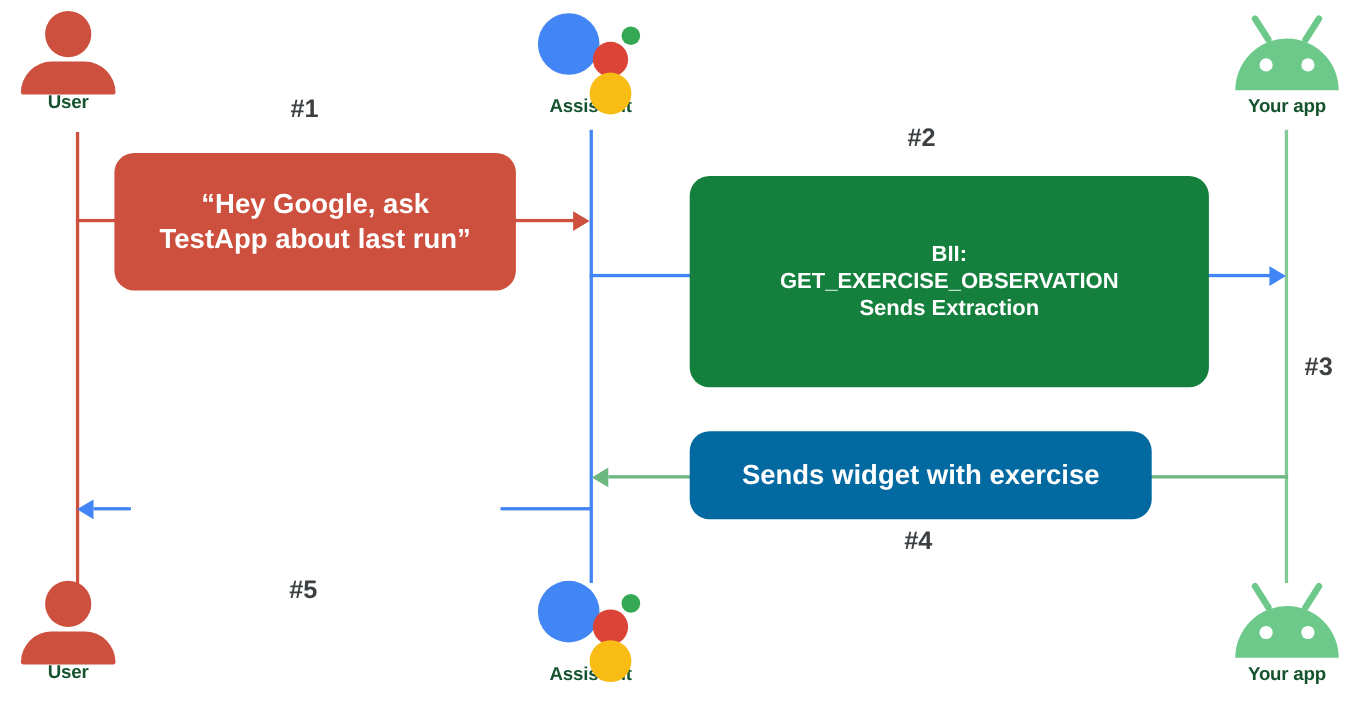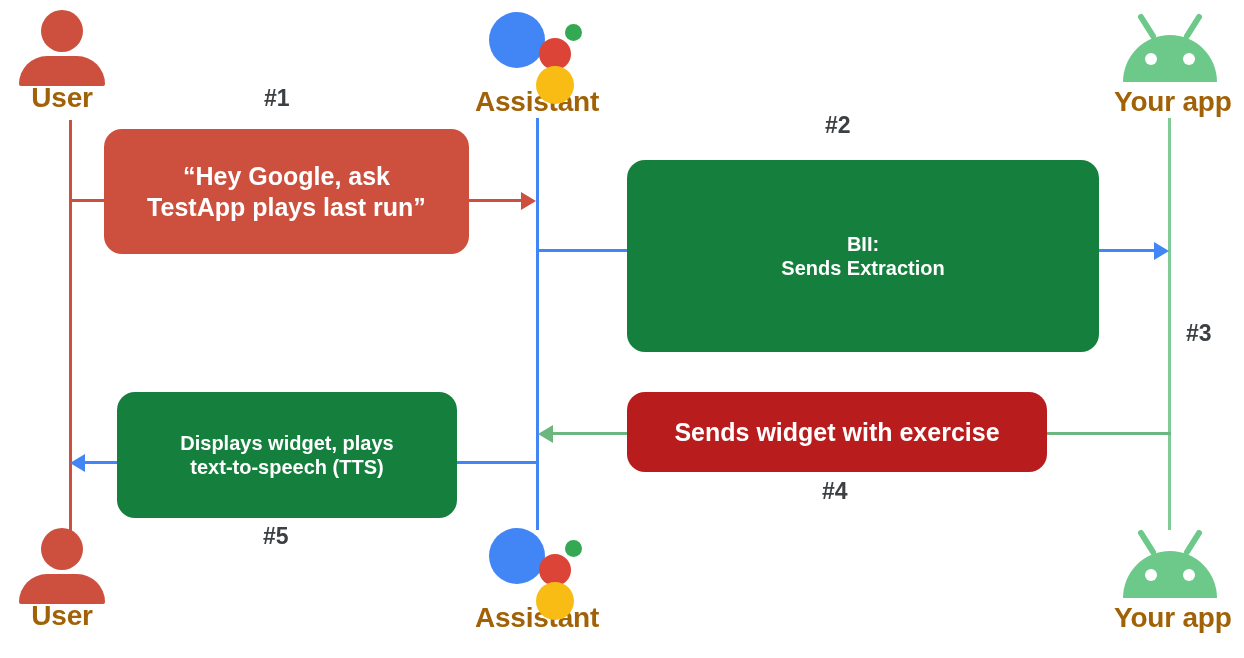--- a/index.html
+++ b/index.html
@@ -13,21 +13,21 @@
 
   
   .lifeline{position:absolute;width:3px;}
   .ll-user{background:#cd4f3e;}
   .ll-assistant{background:#4285f4;}
   .ll-app{background:#81c995;}
 
   
   .actor{position:absolute;text-align:center;}
   .actor-label{
-    font-size:28px;font-weight:700;color:#a16207;
+    font-size:17px;font-weight:700;color:#14532d;
     letter-spacing:-0.2px;line-height:1;
     white-space:nowrap;
   }
   .user-icon{position:relative;width:86px;height:74px;margin:0 auto;}
   .user-head{
     position:absolute;left:22px;top:0;width:42px;height:42px;
     border-radius:50%;background:#cd4f3e;
   }
   .user-body{
     position:absolute;left:0;top:46px;width:86px;height:30px;
@@ -49,21 +49,21 @@
     color:#ffffff;
     font-weight:700;
     display:flex;align-items:center;justify-content:center;
     text-align:center;
     line-height:1.22;
     box-sizing:border-box;
     padding:6px 14px;
   }
   .box-red{background:#cd4f3e;font-size:25px;}
   .box-blue{background:#15803d;font-size:20px;}
-  .box-green{background:#b91c1c;font-size:25px;}
+  .box-green{background:#0369a1;font-size:25px;}
   .msgbox .lines span{display:block;white-space:nowrap;}
 
   
   .conn{position:absolute;height:3px;}
   .c-red{background:#cd4f3e;}
   .c-blue{background:#4285f4;}
   .c-green{background:#6cb77f;}
   .head{position:absolute;width:0;height:0;}
   .head-r{border-top:9px solid transparent;border-bottom:9px solid transparent;}
   .head-l{border-top:9px solid transparent;border-bottom:9px solid transparent;}
@@ -147,35 +147,36 @@
         <circle cx="74" cy="47" r="6" fill="#ffffff"></circle>
       </svg>
     </div>
     <div class="actor-label">Your app</div>
   </div>
 
   <div class="conn c-red" style="left:69px;top:199px;width:45px;"></div>
   <div class="conn c-red" style="left:466px;top:199px;width:58px;"></div>
   <div class="head head-r hr-red" style="left:521px;top:192px;"></div>
 
-  <div class="msgbox box-red" style="left:104px;top:129px;width:365px;height:125px;">
+  <div class="msgbox box-red" style="left:104px;top:139px;width:365px;height:125px;">
     <div class="lines">
       <span>“Hey Google, ask</span>
-      <span>TestApp plays last run”</span>
+      <span>TestApp about last run”</span>
     </div>
   </div>
   <div class="step" style="left:264px;top:85px;">#1</div>
 
   <div class="conn c-blue" style="left:536px;top:249px;width:94px;"></div>
   <div class="conn c-blue" style="left:1096px;top:249px;width:60px;"></div>
   <div class="head head-r hr-blue" style="left:1154px;top:242px;"></div>
 
   <div class="msgbox box-blue" style="left:627px;top:160px;width:472px;height:192px;">
     <div class="lines">
       <span>BII:</span>
+      <span>GET_EXERCISE_OBSERVATION</span>
       <span>Sends Extraction</span>
     </div>
   </div>
   <div class="step" style="left:825px;top:112px;">#2</div>
 
   <div class="step" style="left:1186px;top:320px;">#3</div>
 
   <div class="conn c-green" style="left:1044px;top:432px;width:127px;"></div>
   <div class="conn c-green" style="left:553px;top:432px;width:78px;"></div>
   <div class="head head-l hl-green" style="left:538px;top:425px;"></div>
@@ -184,21 +185,15 @@
     <div class="lines">
       <span>Sends widget with exercise</span>
     </div>
   </div>
   <div class="step" style="left:822px;top:478px;">#4</div>
 
   <div class="conn c-blue" style="left:455px;top:461px;width:82px;"></div>
   <div class="conn c-blue" style="left:85px;top:461px;width:34px;"></div>
   <div class="head head-l hl-blue" style="left:70px;top:454px;"></div>
 
-  <div class="msgbox box-blue" style="left:117px;top:392px;width:340px;height:126px;">
-    <div class="lines">
-      <span>Displays widget, plays</span>
-      <span>text-to-speech (TTS)</span>
-    </div>
-  </div>
   <div class="step" style="left:263px;top:523px;">#5</div>
 
 </div>
 
 </body></html>

